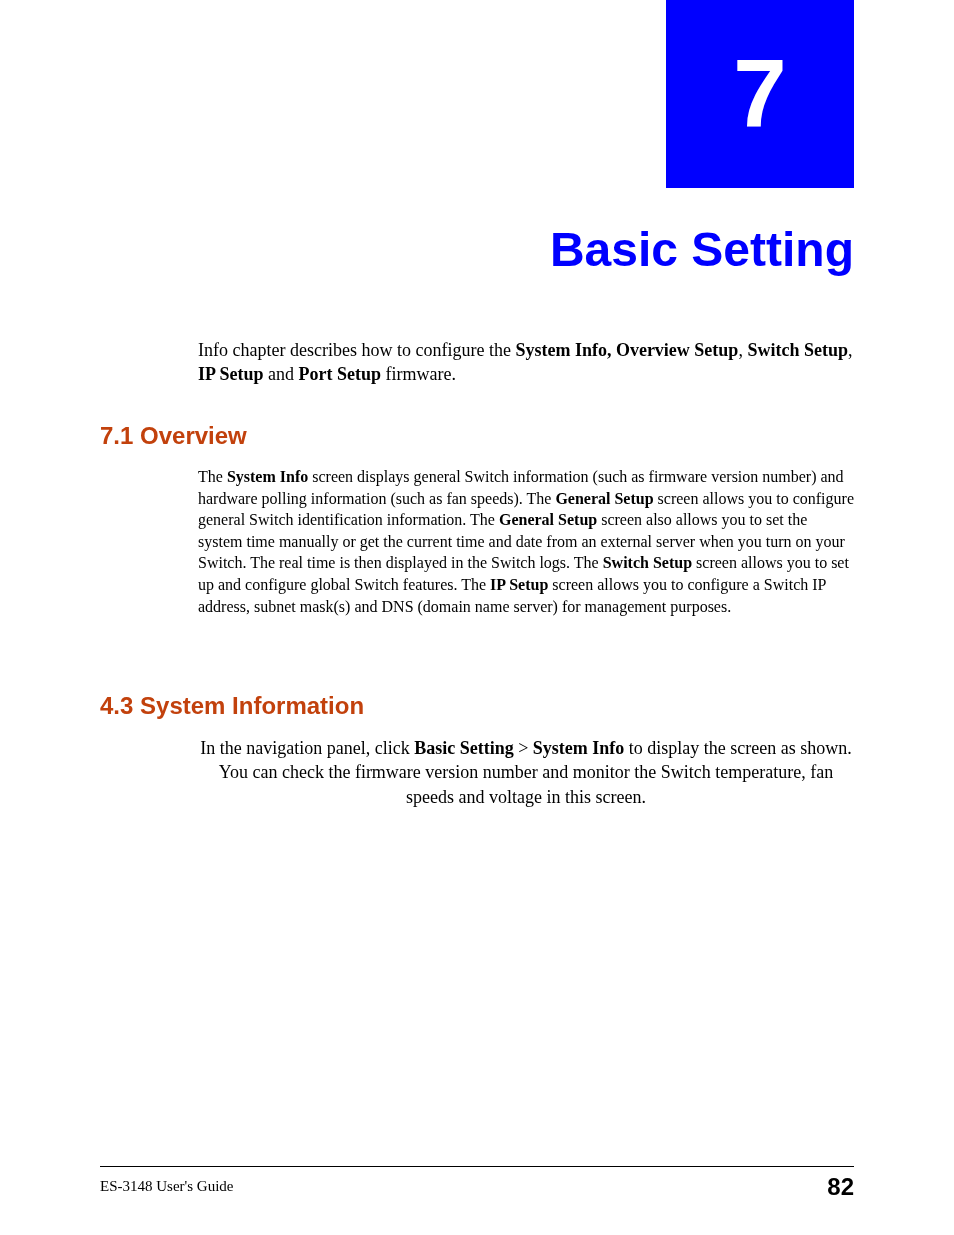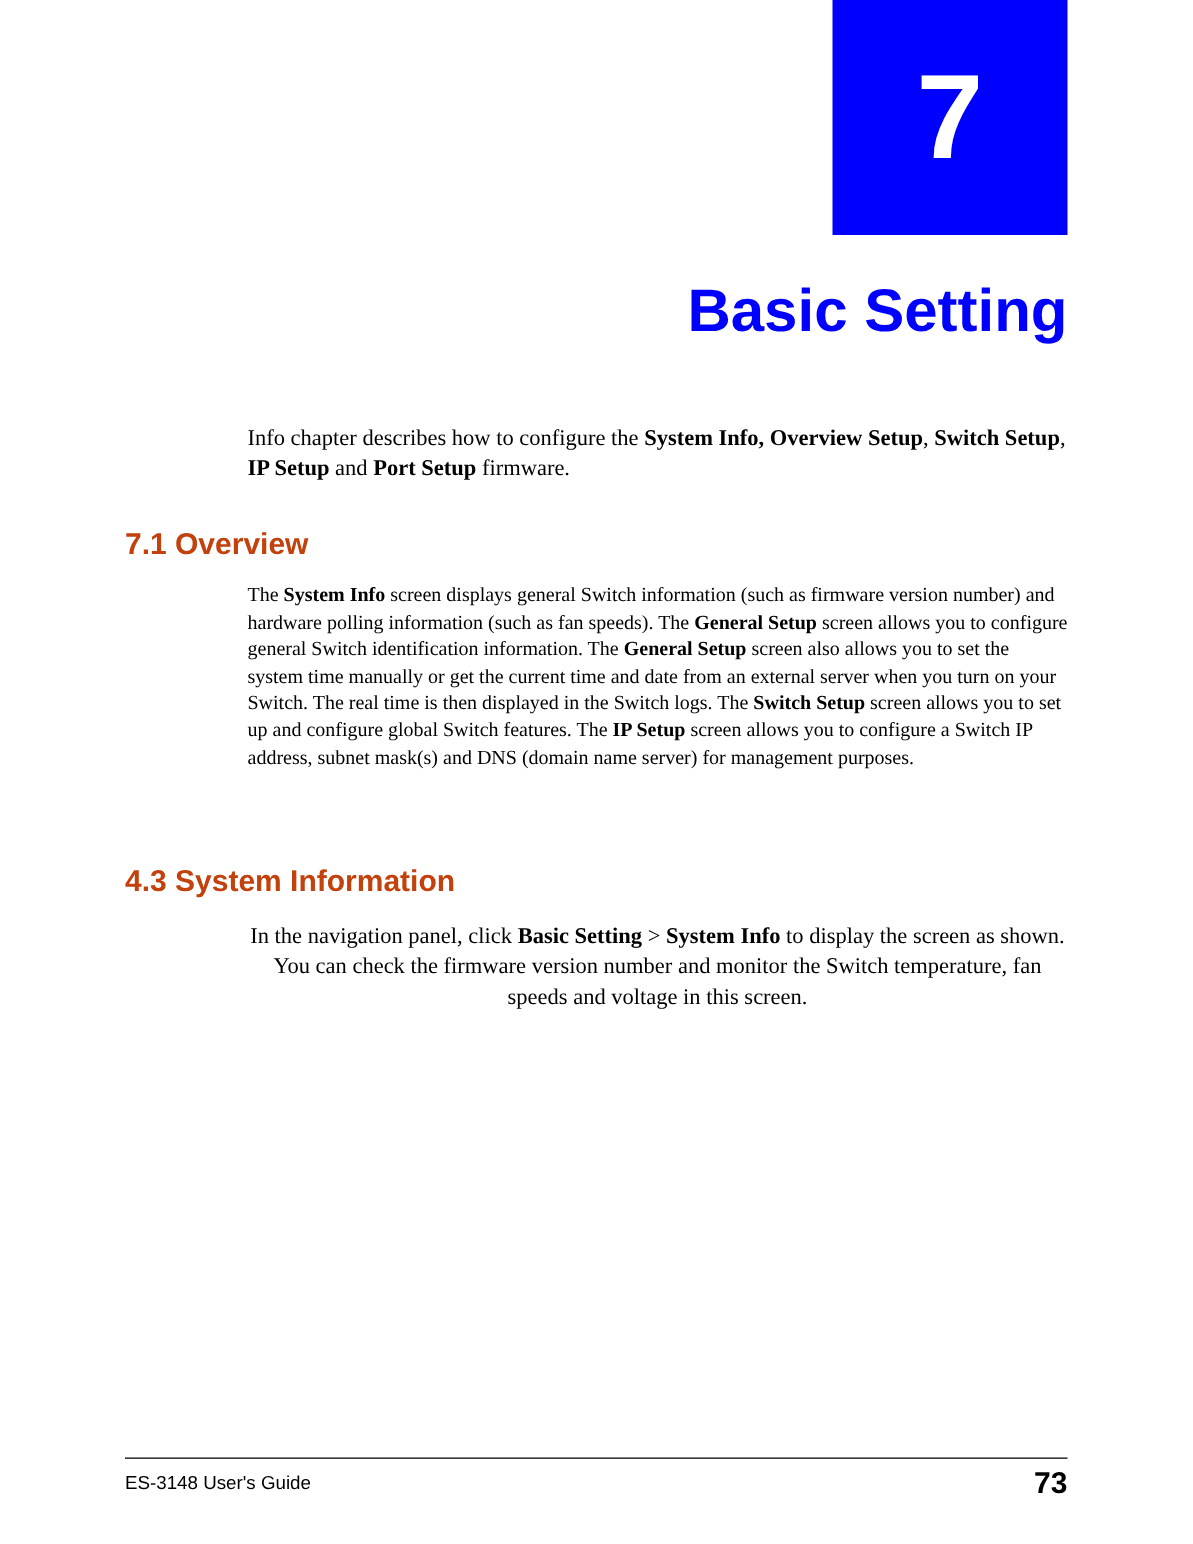--- a/index.html
+++ b/index.html
@@ -87,21 +87,21 @@
       position: absolute;
       bottom: 68px;
       left: 100px;
       right: 100px;
       border-top: 1.5px solid #000;
     }
     .footer-left {
       position: absolute;
       bottom: 40px;
       left: 100px;
-      font-family: Liberation Sans, sans-serif;
+      font-family: Liberation Serif, serif;
       font-size: 15px;
       text-align: center;
     }
     .footer-right {
       position: absolute;
       bottom: 34px;
       right: 100px;
       font-family: Arial, Helvetica, sans-serif;
       font-size: 24px;
       font-weight: bold;
@@ -130,13 +130,13 @@
 </div>
 
 <div class="section-heading section-2">4.3  System Information</div>
 
 <div class="section-2-body">
   <span>In the navigation panel, click </span><b>Basic Setting</b><span> &gt; </span><b>System Info</b><span> to display the screen as shown. You can check the firmware version number and monitor the Switch temperature, fan speeds and voltage in this screen.</span>
 </div>
 
 <div class="footer-line"></div>
 <div class="footer-left">ES-3148 User's Guide</div>
-<div class="footer-right">73</div>
+<div class="footer-right">82</div>
 
 </body></html>

